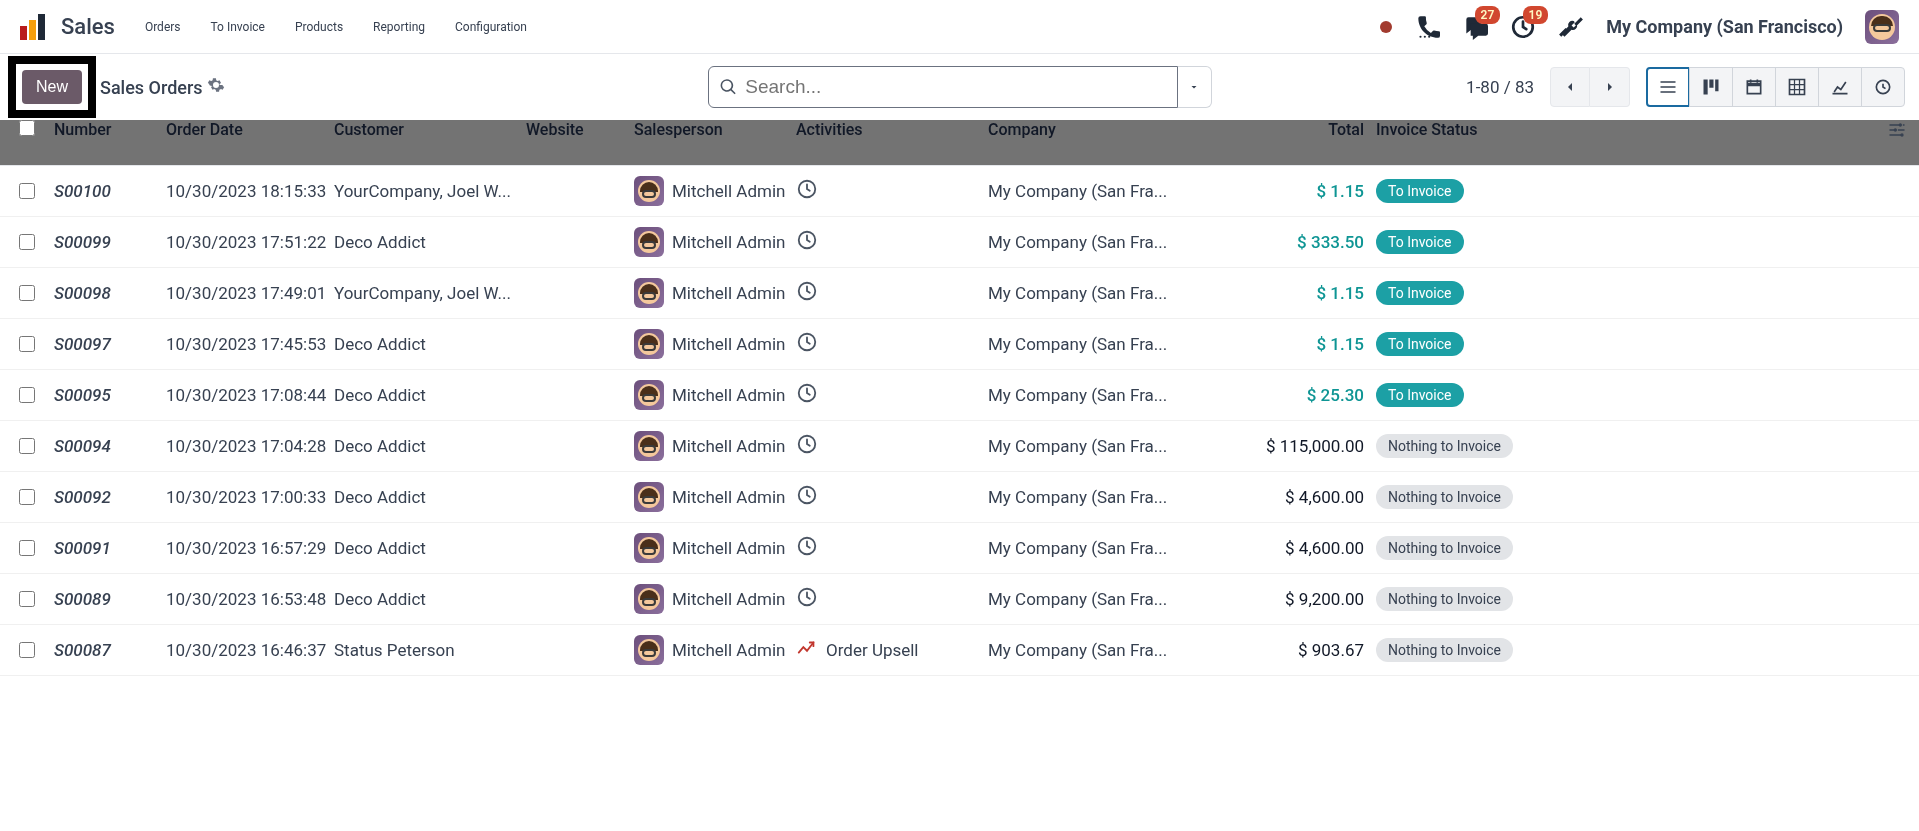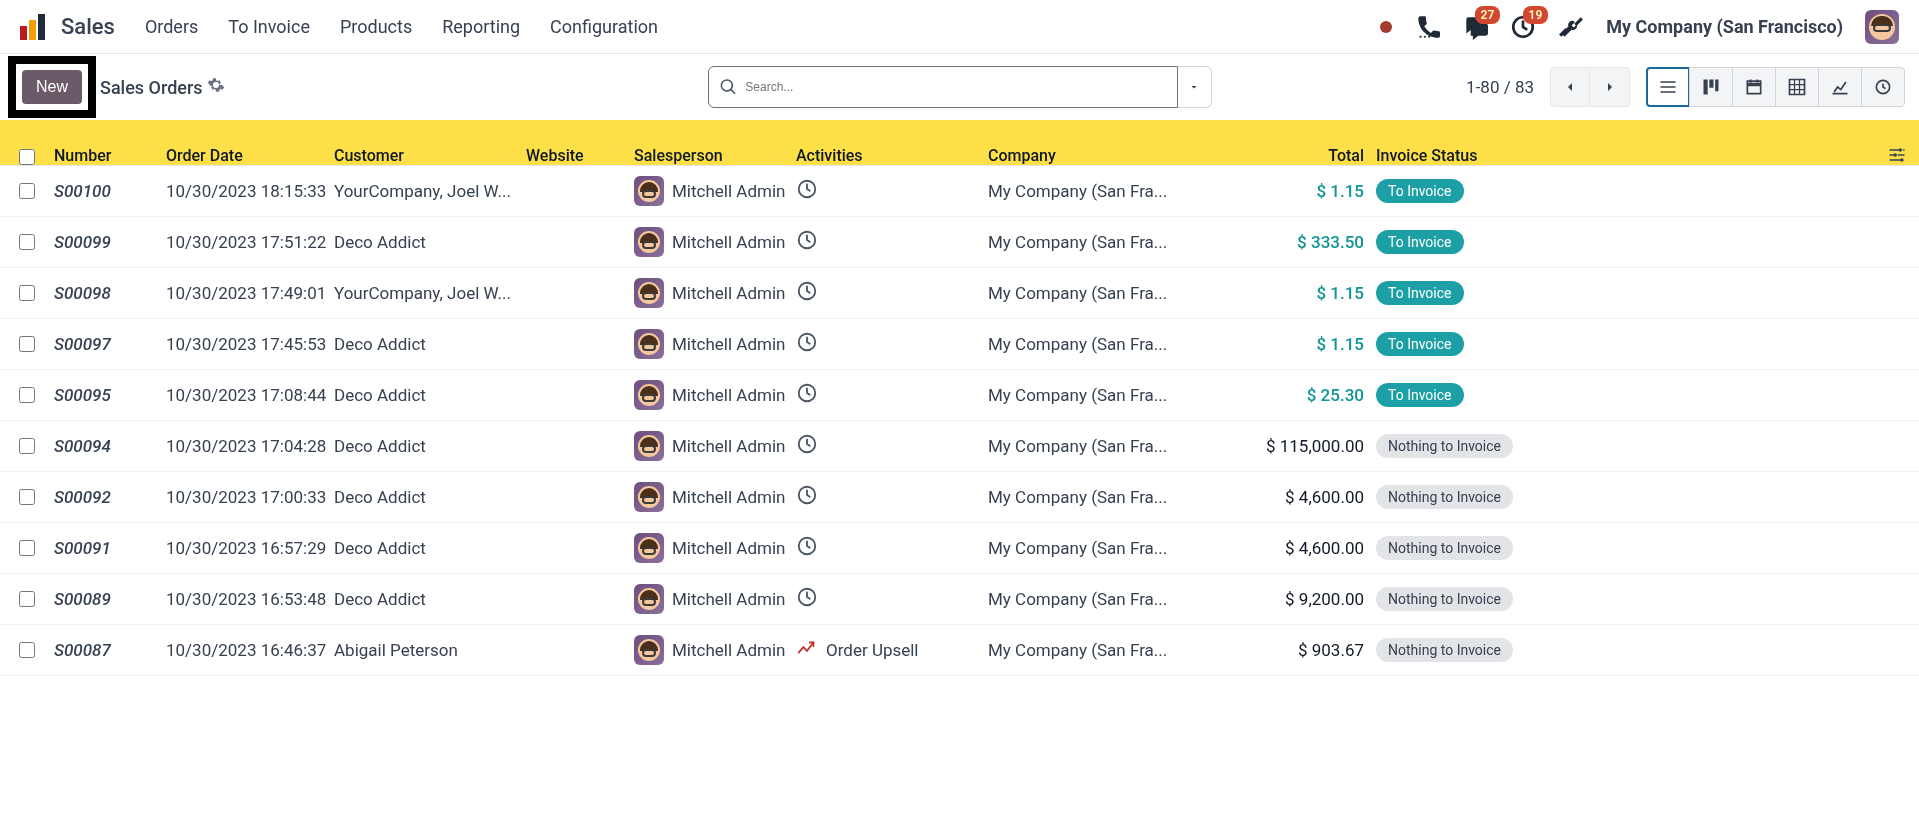--- a/index.html
+++ b/index.html
@@ -27,21 +27,21 @@
     margin-right: 16px;
   }
   .logo .bar1 { width: 7px; height: 14px; background:#b91c1c; }
   .logo .bar2 { width: 7px; height: 20px; background:#f59e0b; }
   .logo .bar3 { width: 7px; height: 26px; background:#1f2937; }
   .app-name {
     font-size: 22px;
     font-weight: 500;
     margin-right: 30px;
   }
-  .navmenu { display: flex; gap: 30px; font-size: 18px; }
+  .navmenu { display: flex; gap: 30px; font-size: 12px; }
   .navmenu .navitem { cursor: pointer; color:#374151; }
   .topbar-right {
     margin-left: auto;
     display: flex;
     align-items: center;
     gap: 22px;
   }
   .status-dot { width:12px; height:12px; border-radius:50%; background:#a23b2f; }
   .icon-btn { position: relative; cursor:pointer; display:inline-flex; align-items:center; }
   .icon-btn svg { width:26px; height:26px; fill:#1f2937; }
@@ -116,21 +116,21 @@
     display:flex;
     align-items:center;
     border:1px solid #6b7280;
     border-radius:6px 0 0 6px;
     height:42px;
     width:470px;
     padding:0 10px;
   }
   .searchbox svg{ width:20px;height:20px; fill:#4b5563; margin-right:8px;}
   .searchbox input{
-    border:none; outline:none; font-size:12px; width:100%;
+    border:none; outline:none; font-size:19px; width:100%;
   }
   .searchdrop {
     border:1px solid #d1d5db;
     border-left:none;
     height:42px;
     width:34px;
     border-radius:0 6px 6px 0;
     display:flex;align-items:center;justify-content:center;
     cursor:pointer;
   }
@@ -161,28 +161,28 @@
   }
   .viewgroup .vbtn:first-child{border-radius:4px 0 0 4px; margin-left:0;}
   .viewgroup .vbtn:last-child{border-radius:0 4px 4px 0;}
   .viewgroup .vbtn.active{border:2px solid #1a6aa0; background:#fff;}
   .viewgroup svg{width:20px;height:20px;fill:#374151;}
 
   
   .tablewrap{ width:100%; }
   .thead{
     display:flex;
-    align-items:flex-end;
+    align-items:flex-start;
     height:46px;
     border-bottom:1px solid #e5e7eb;
     font-size:16px;
     font-weight:500;
     color:#111827;
     padding-right:2px;
-    background:#fde047;
+    background:#737373;
   }
   .col-check{width:54px; display:flex; justify-content:center;}
   .col-check input{width:16px;height:16px;}
   .col-number{width:112px;}
   .col-date{width:168px;}
   .col-customer{width:192px;}
   .col-website{width:108px;}
   .col-salesperson{width:162px;}
   .col-activities{width:192px;}
   .col-company{width:220px;}
@@ -640,21 +640,21 @@
         <div class="col-total total-black">$ 9,200.00</div>
         <div class="col-status" style="padding-left:12px;"><span class="badge-status badge-nothing">Nothing to Invoice</span></div>
         <div class="col-adjust"></div>
       </div>
       <div class="trow">
         <div class="col-check">
           <input type="checkbox" style="">
         </div>
         <div class="col-number">S00087</div>
         <div class="col-date">10/30/2023 16:46:37</div>
-        <div class="col-customer">Abigail Peterson</div>
+        <div class="col-customer">Status Peterson</div>
         <div class="col-website"></div>
         <div class="col-salesperson">
           <div class="sp-cell">
             <span class="mini-avatar">
               <span class="avatar-face"></span>
             </span>
             <span>Mitchell Admin</span>
           </div>
         </div>
         <div class="col-activities">

